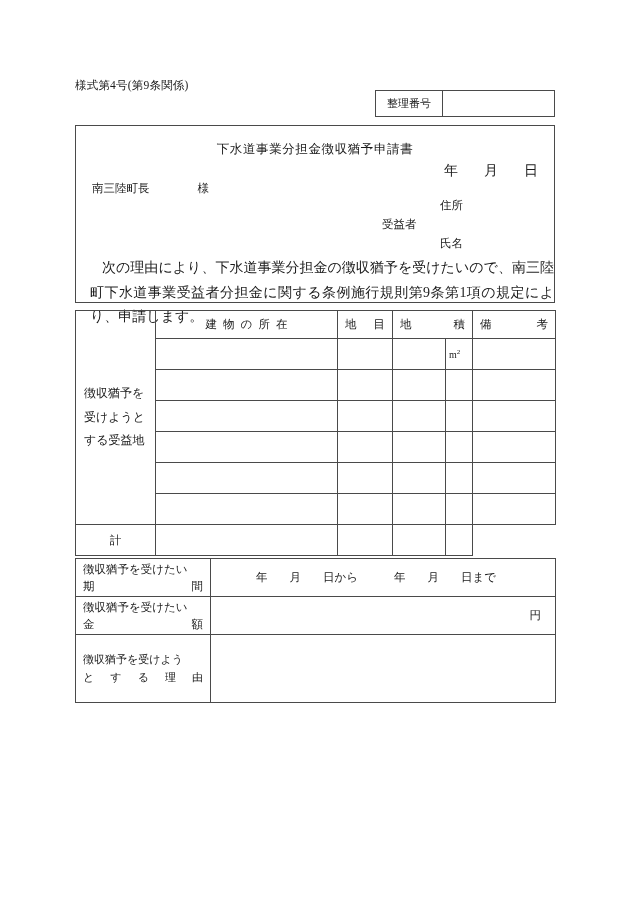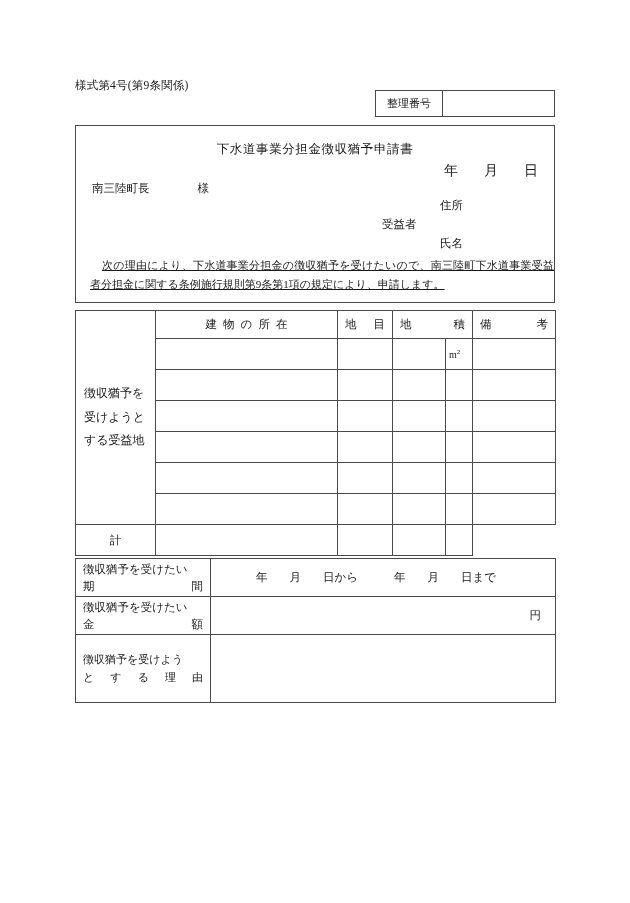--- a/index.html
+++ b/index.html
@@ -121,25 +121,24 @@
     left: 136px;
     top: 38px;
     white-space: nowrap;
   }
 
   .body-text {
     position: absolute;
     left: 14px;
     right: 0;
     top: 130px;
-    font-size: 11px;
+    font-size: 14px;
     line-height: 1.75;
     text-align: justify;
     text-indent: 12px;
-    text-decoration: underline;
   }
 
   
   .land-table {
     position: absolute;
     left: 75px;
     top: 310px;
     width: 480px;
     border-collapse: collapse;
     table-layout: fixed;

